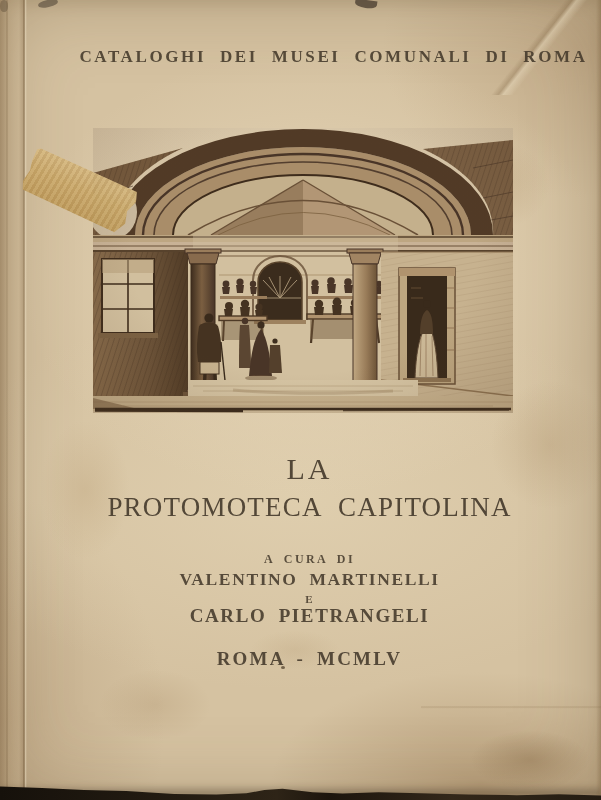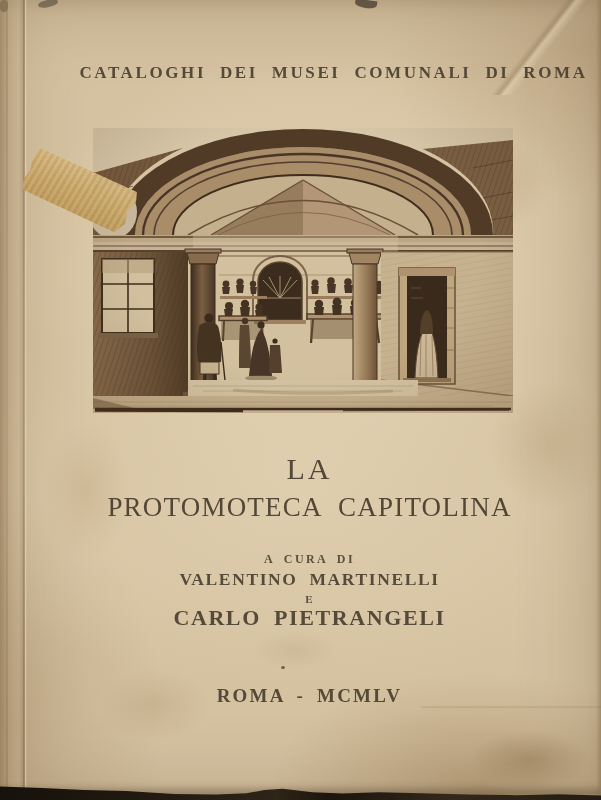--- a/index.html
+++ b/index.html
@@ -44,28 +44,28 @@
   .stain{position:absolute;border-radius:50%;pointer-events:none;}
   .stain-1{left:440px;top:140px;width:110px;height:90px;background:radial-gradient(ellipse, rgba(168,138,98,.28), rgba(168,138,98,0) 70%);}
   .stain-2{left:490px;top:380px;width:120px;height:130px;background:radial-gradient(ellipse, rgba(163,133,93,.25), rgba(163,133,93,0) 70%);}
   .stain-3{left:100px;top:670px;width:110px;height:70px;background:radial-gradient(ellipse, rgba(160,130,92,.22), rgba(160,130,92,0) 72%);}
   .stain-4{left:470px;top:730px;width:120px;height:60px;background:radial-gradient(ellipse, rgba(140,112,76,.45), rgba(140,112,76,0) 70%);}
   .stain-5{left:40px;top:420px;width:90px;height:140px;background:radial-gradient(ellipse, rgba(196,172,134,.5), rgba(196,172,134,0) 70%);}
   .stain-6{left:250px;top:630px;width:90px;height:40px;background:radial-gradient(ellipse, rgba(170,142,102,.18), rgba(170,142,102,0) 70%);}
   .speck{position:absolute;left:281px;top:666px;width:4px;height:3px;border-radius:50%;background:rgba(90,74,53,.8);}
   
   .txt{position:absolute;left:24px;right:6px;text-align:center;color:var(--ink);}
-  .series-title{top:63px;font-size:17px;letter-spacing:2.6px;word-spacing:7px;font-weight:600;opacity:.88;padding-left:48px;}
+  .series-title{top:47px;font-size:17px;letter-spacing:2.6px;word-spacing:7px;font-weight:600;opacity:.88;padding-left:48px;}
   .title-la{top:452px;font-size:30px;letter-spacing:3px;opacity:.9;}
   .title-main{top:492px;font-size:27px;letter-spacing:1.2px;word-spacing:9px;opacity:.9;}
   .byline-label{top:552px;font-size:12px;letter-spacing:2.4px;word-spacing:4px;font-weight:600;opacity:.85;}
   .editor-1{top:569px;font-size:17.5px;letter-spacing:1.6px;word-spacing:6px;font-weight:700;opacity:.88;}
   .byline-conj{top:593px;font-size:11px;letter-spacing:1px;font-weight:600;opacity:.85;}
-  .editor-2{top:605px;font-size:22px;letter-spacing:1.6px;word-spacing:6px;font-weight:600;opacity:.88;}
-  .imprint{top:685px;font-size:19px;letter-spacing:2.2px;word-spacing:5px;font-weight:600;opacity:.88;}
+  .editor-2{top:605px;font-size:19px;letter-spacing:1.6px;word-spacing:6px;font-weight:600;opacity:.88;}
+  .imprint{top:648px;font-size:19px;letter-spacing:2.2px;word-spacing:5px;font-weight:600;opacity:.88;}
   
   .engraving{position:absolute;left:93px;top:128px;width:420px;height:285px;margin:0;filter:blur(.25px) saturate(.92);}
   .engraving svg{display:block;width:100%;height:100%;}
   
   .tape{
     position:absolute;left:38px;top:147px;width:112px;height:47px;
     transform:rotate(24deg);transform-origin:0 0;
     background:linear-gradient(to bottom, #d2b47c 0%, #c7a567 45%, #bb9757 100%);
     clip-path:polygon(0 6%, 3% 0, 97% 2%, 100% 22%, 96% 48%, 99% 74%, 93% 100%, 3% 96%, 0 78%, 2% 52%, 0 30%);
     box-shadow:1px 2px 3px rgba(90,66,36,.35);

